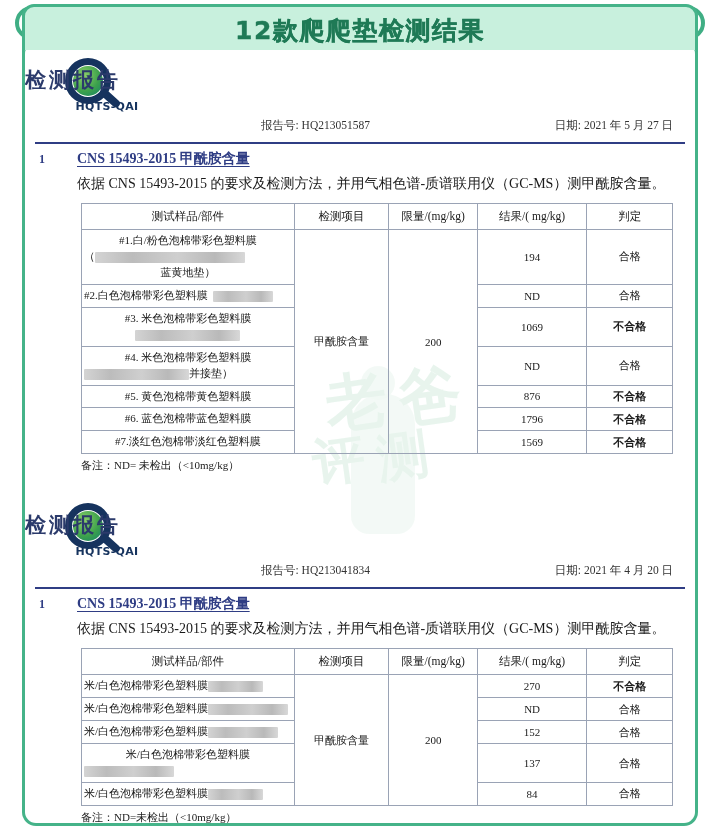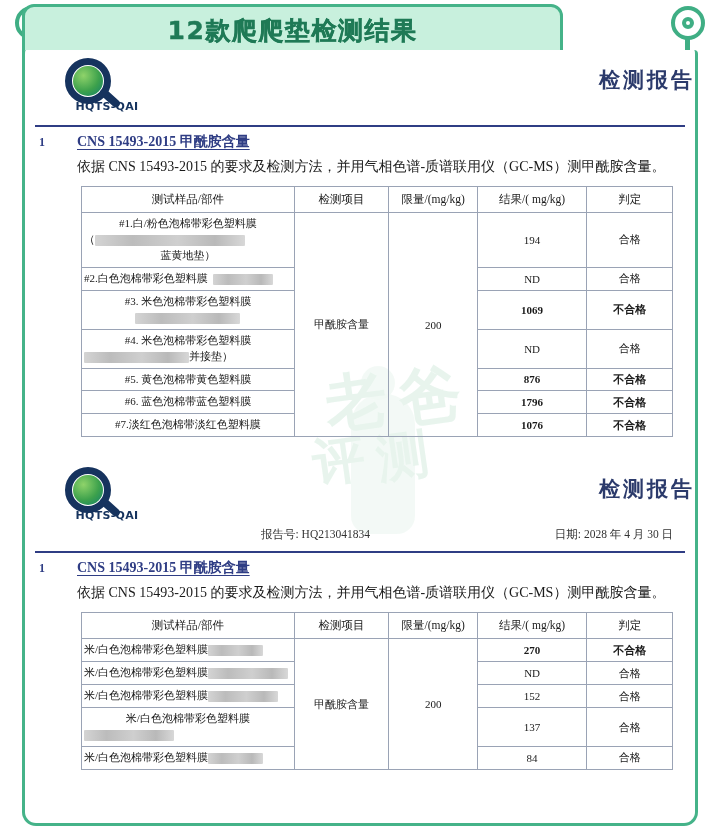--- a/index.html
+++ b/index.html
@@ -16,21 +16,21 @@
   
   .banner-wrap {
     position: relative;
     width: 720px;
     height: 62px;
   }
   .banner {
     position: absolute;
     left: 22px;
     top: 4px;
-    width: 541px;
+    width: 676px;
     height: 52px;
     background: #c8f0dd;
     border: 3px solid #45b389;
     border-radius: 12px 12px 4px 4px;
     display: flex;
     align-items: center;
     justify-content: center;
   }
   .banner-title {
     font-family: "DejaVu Sans", "Liberation Sans", sans-serif;
@@ -176,21 +176,21 @@
     font-family: "DejaVu Sans", "Liberation Sans", sans-serif;
     font-size: 11px;
     font-weight: bold;
     letter-spacing: .3px;
     color: #16335e;
   }
   .rpt-title {
     position: absolute;
     left: 0; right: 0;
     top: 16px;
-    text-align: right;
+    text-align: left;
     font-size: 21px;
     font-weight: bold;
     color: #2b3a6b;
     letter-spacing: 3px;
   }
 
   
   .meta-row {
     display: flex;
     justify-content: space-between;
@@ -275,21 +275,21 @@
   .redact.w55 { width: 55px; }
   .redact.w60 { width: 60px; }
   .redact.w70 { width: 70px; }
   .redact.w80 { width: 80px; }
   .redact.w90 { width: 90px; }
   .redact.w105{ width: 105px; }
   .redact.w150{ width: 150px; }
 
   .fail { font-weight: bold; color: #000000; }
   .pass { color: #2a2a2a; }
-  .val-bold { font-weight: bold; }
+  .val-bold { font-weight: normal; }
 
   .footnote {
     padding: 4px 22px 0 56px;
     font-size: 11px;
     color: #1a1a1a;
   }
 
   .spacer-1 { height: 22px; }
 </style>
 </head>
@@ -330,20 +330,24 @@
         <div class="rpt-header">
           <div class="logo">
             <div class="logo-handle"></div>
             <div class="logo-glass"></div>
             <div class="logo-globe"></div>
             <div class="logo-text">HQTS-QAI</div>
           </div>
           <div class="rpt-title">检测报告</div>
         </div>
 
+        <div class="meta-row">
+          <span><span>报告号:</span>&nbsp;<span>HQ213051587</span></span>
+          <span><span>日期:</span>&nbsp;<span>2021 年 5 月 27 日</span></span>
+        </div>
 
         <div class="blue-rule"></div>
 
         <div class="section-head">
           <div class="sec-num">1</div>
           <div class="sec-title">CNS 15493-2015 甲酰胺含量</div>
         </div>
         <div class="sec-desc">依据 CNS 15493-2015 的要求及检测方法，并用气相色谱-质谱联用仪（GC-MS）测甲酰胺含量。</div>
 
         <div class="tbl-wrap">
@@ -410,46 +414,47 @@
                 <td class="sample">
                   <span class="ln">#6. 蓝色泡棉带蓝色塑料膜</span>
                 </td>
                 <td class="val-bold">1796</td>
                 <td class="fail">不合格</td>
               </tr>
               <tr>
                 <td class="sample">
                   <span class="ln">#7.淡红色泡棉带淡红色塑料膜</span>
                 </td>
-                <td class="val-bold">1076</td>
+                <td class="val-bold">1569</td>
                 <td class="fail">不合格</td>
               </tr>
             </tbody>
           </table>
         </div>
 
+        <div class="footnote">备注：ND= 未检出（&lt;10mg/kg）</div>
       </div>
 
       <div class="spacer-1"></div>
 
       <div>
 
         <div class="rpt-header">
           <div class="logo">
             <div class="logo-handle"></div>
             <div class="logo-glass"></div>
             <div class="logo-globe"></div>
             <div class="logo-text">HQTS-QAI</div>
           </div>
           <div class="rpt-title">检测报告</div>
         </div>
 
         <div class="meta-row">
           <span><span>报告号:</span>&nbsp;<span>HQ213041834</span></span>
-          <span><span>日期:</span>&nbsp;<span>2028 年 4 月 30 日</span></span>
+          <span><span>日期:</span>&nbsp;<span>2021 年 4 月 20 日</span></span>
         </div>
 
         <div class="blue-rule"></div>
 
         <div class="section-head">
           <div class="sec-num">1</div>
           <div class="sec-title">CNS 15493-2015 甲酰胺含量</div>
         </div>
         <div class="sec-desc">依据 CNS 15493-2015 的要求及检测方法，并用气相色谱-质谱联用仪（GC-MS）测甲酰胺含量。</div>
 
@@ -507,17 +512,18 @@
                 <td class="sample">
                   <span class="ln left"><span>米/白色泡棉带彩色塑料膜</span><span class="redact w55"></span></span>
                 </td>
                 <td>84</td>
                 <td class="pass">合格</td>
               </tr>
             </tbody>
           </table>
         </div>
 
+        <div class="footnote">备注：ND=未检出（&lt;10mg/kg）</div>
       </div>
 
     </div>
   </div>
 </div>
 
 </body></html>

